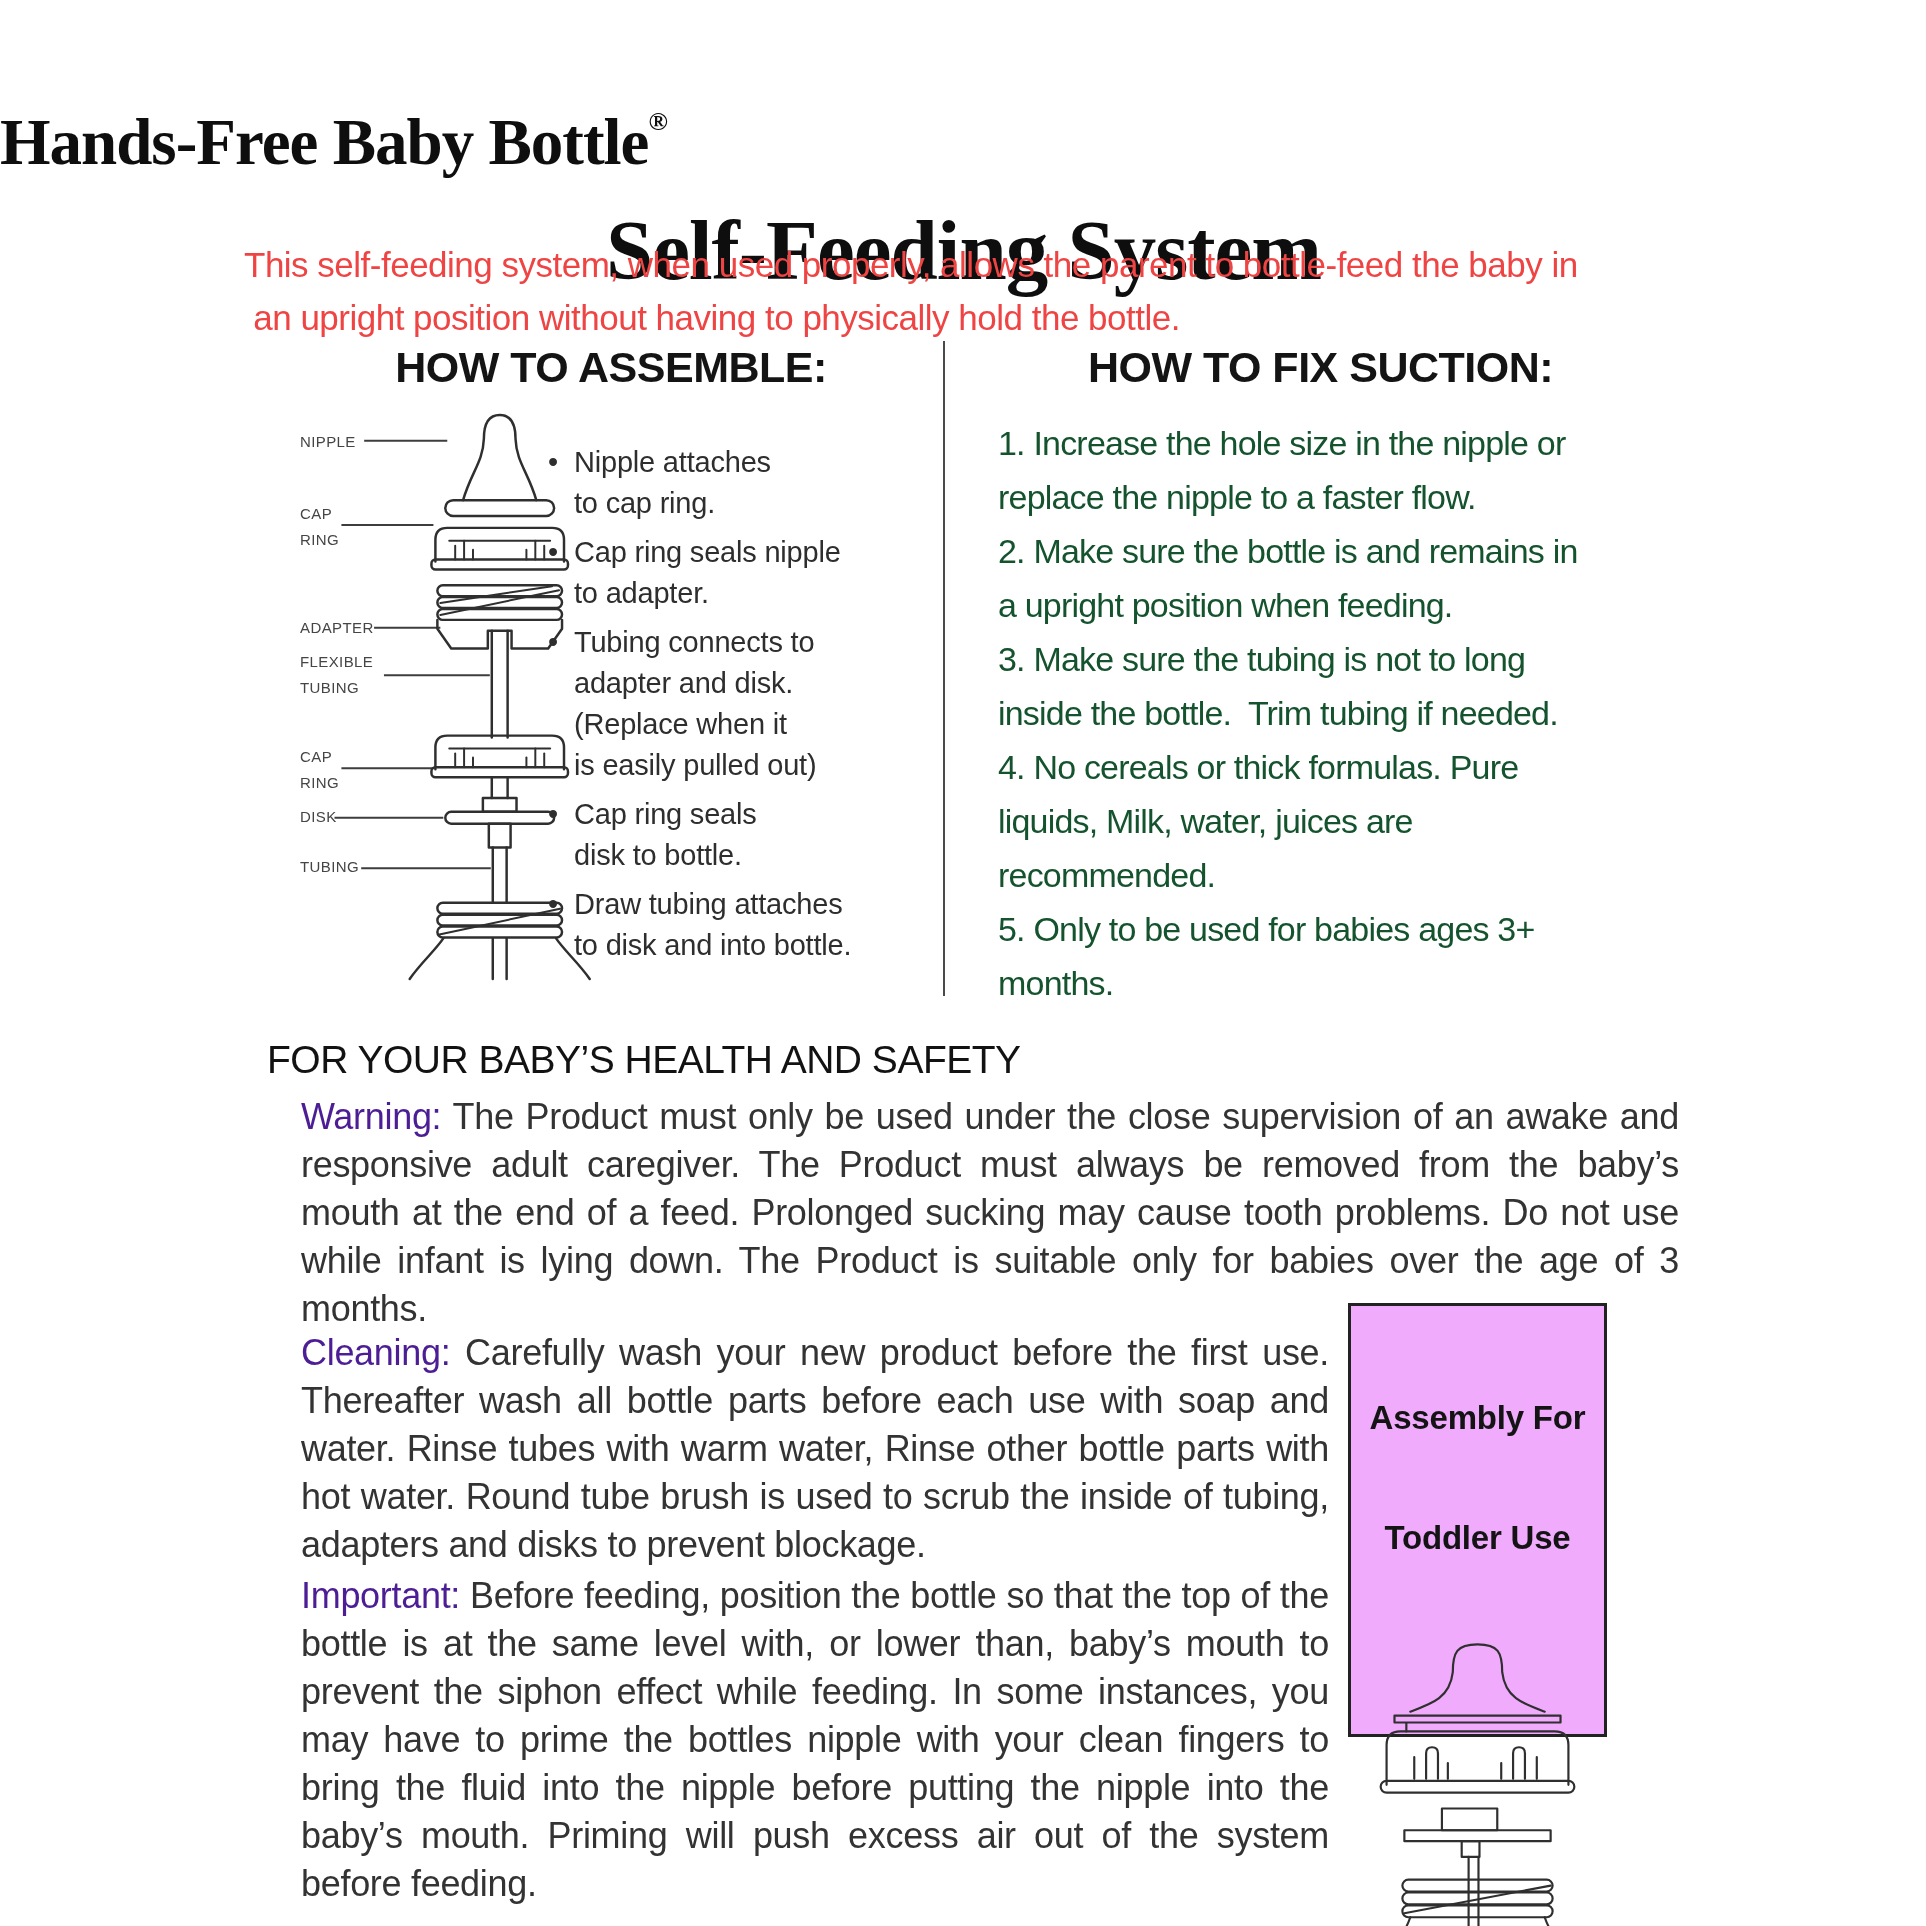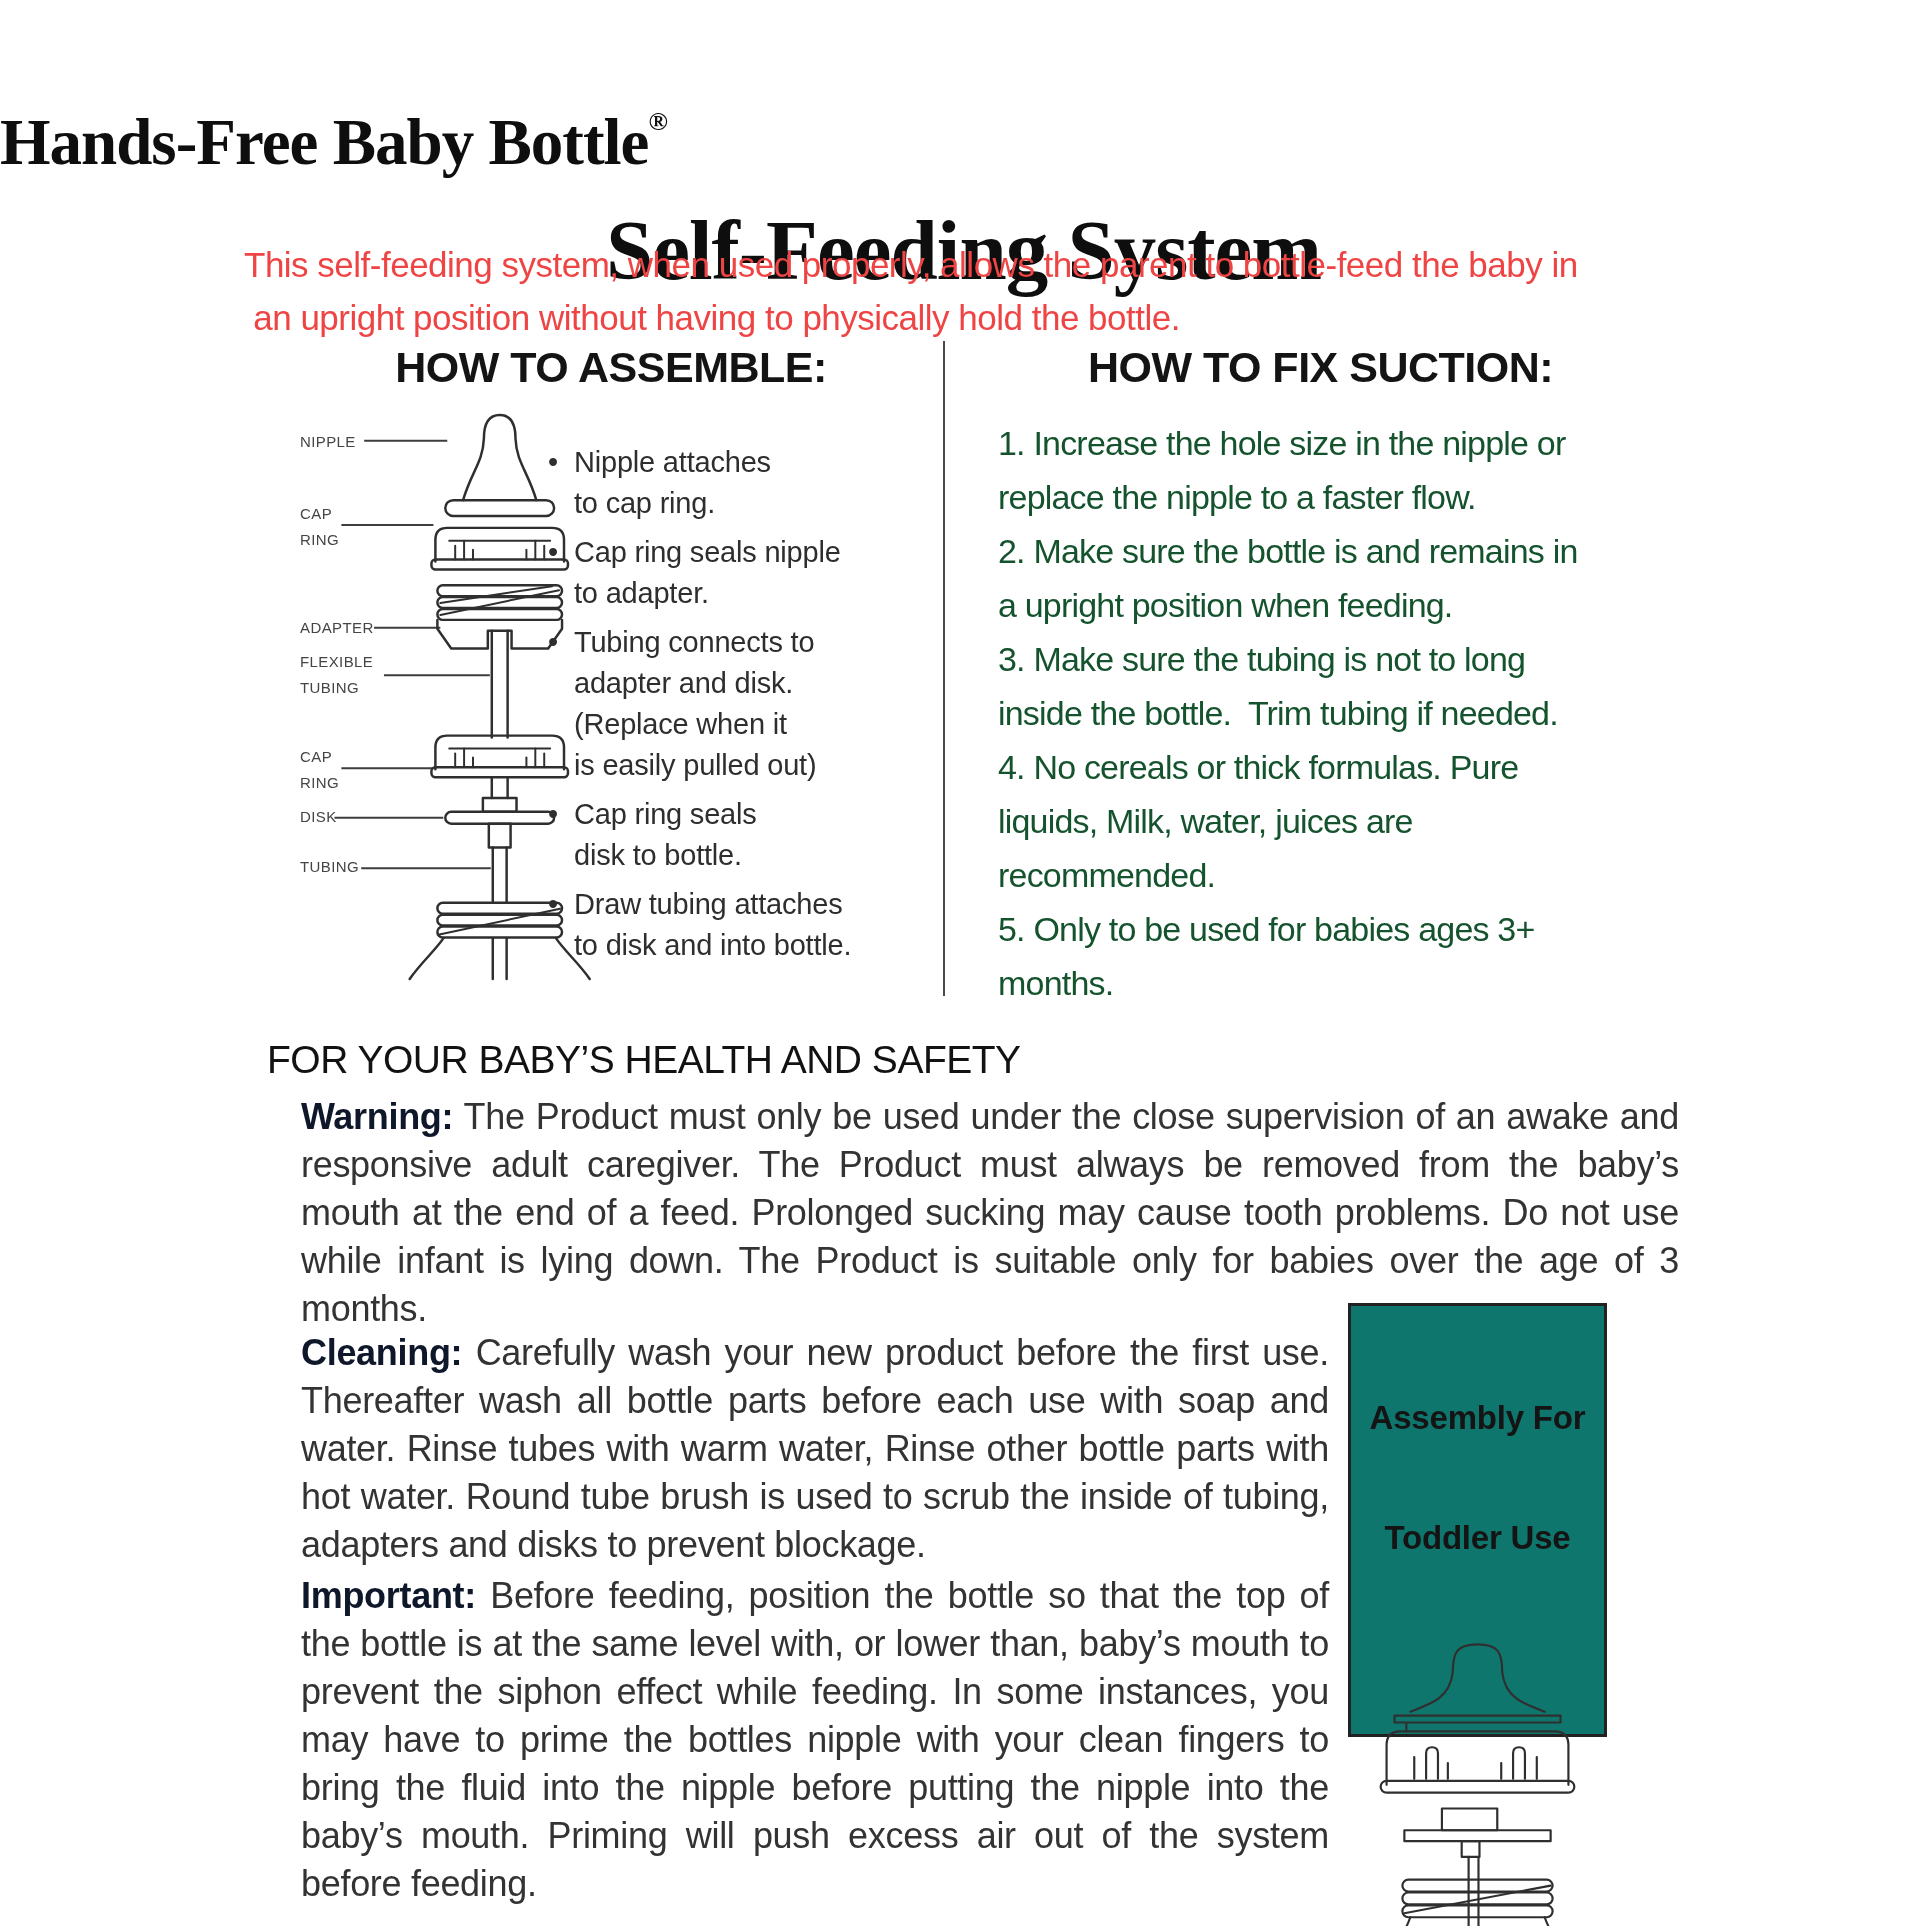--- a/index.html
+++ b/index.html
@@ -39,28 +39,28 @@
 
   .suction-list{position:absolute;left:998px;top:416px;width:665px;font-size:34px;
                 line-height:54px;color:#14532d;letter-spacing:-0.8px;}
   .suction-list div{white-space:pre;}
 
   
   .safety-heading{position:absolute;left:267px;top:1038px;width:1416px;text-align:left;
                   font-size:39px;font-weight:400;color:#121212;letter-spacing:-0.5px;white-space:pre;}
   .para{position:absolute;font-size:36px;line-height:48px;color:#333;
         text-align:justify;letter-spacing:-0.3px;margin:0;}
-  .para strong{color:#0f172a;font-weight:700;}
+  .para strong{color:#4c1d95;font-weight:400;}
   #warning-para{left:301px;top:1093px;width:1378px;}
   #cleaning-para{left:301px;top:1329px;width:1028px;}
   #important-para{left:301px;top:1572px;width:1028px;}
 
   
   .toddler-box{position:absolute;left:1348px;top:1303px;width:259px;height:434px;
-               border:3px solid #222;box-sizing:border-box;background:#0f766e;}
+               border:3px solid #222;box-sizing:border-box;background:#f0abfc;}
   .box-title{margin-top:12px;text-align:center;font-size:33px;font-weight:700;
              line-height:40px;color:#141414;letter-spacing:-0.2px;white-space:pre;}
   .toddler-box svg{display:block;margin:4px auto 0;}
 
   svg .ln{fill:none;stroke:#2f2f2f;stroke-width:2.5;stroke-linecap:round;stroke-linejoin:round;}
   svg .leader{stroke:#3d3d3d;stroke-width:2;}
   svg .thin{stroke-width:2;}
 </style>
 </head>
 <body>

